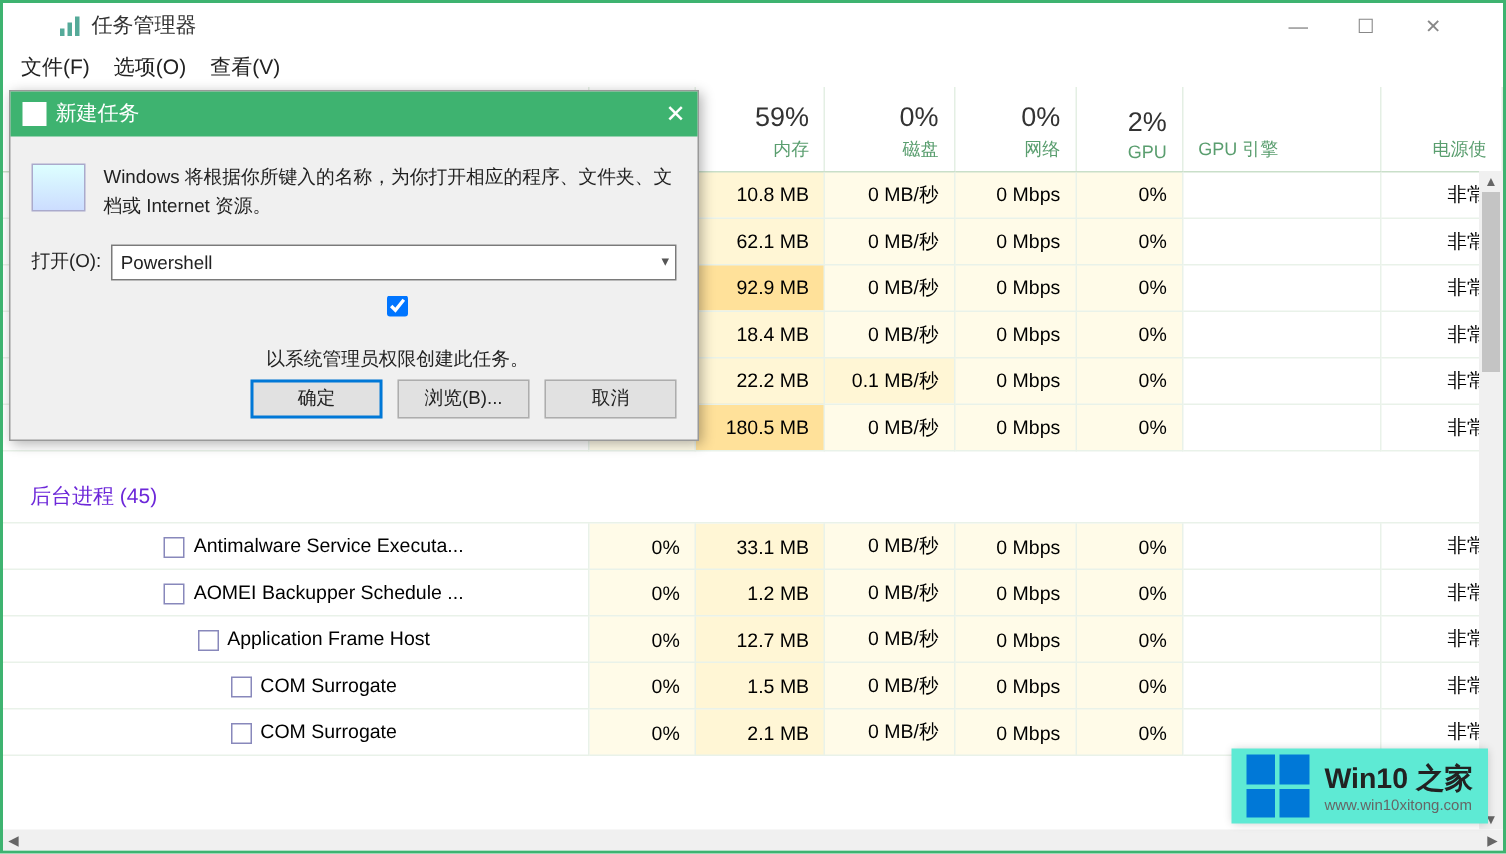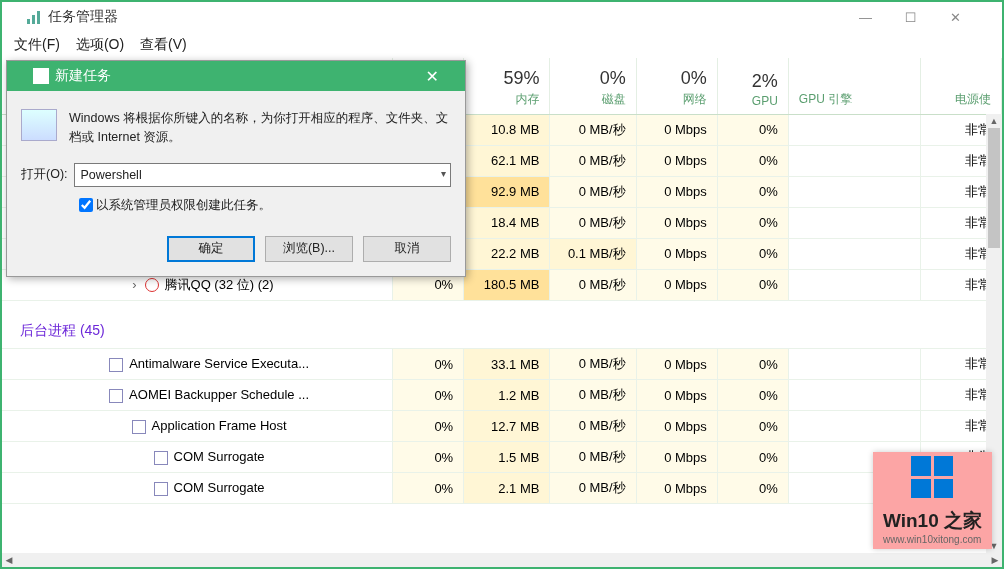--- a/index.html
+++ b/index.html
@@ -1,17 +1,17 @@
 <!DOCTYPE html>
 <html><head>
 <meta charset="utf-8">
 <style>
 * { box-sizing: border-box; margin: 0; padding: 0; }
 body { font-family: "Microsoft YaHei", "Segoe UI", sans-serif; font-size: 13px; background: #fff; width: 1004px; height: 569px; position: relative; overflow: hidden; border: 2px solid #3eb370; }
-.titlebar { height: 30px; display: flex; align-items: center; padding: 0 24px; background: #fff; }
+.titlebar { height: 30px; display: flex; align-items: center; padding: 0 24px; background: #fff; margin-left: 13px; }
 .titlebar .app-icon { width: 16px; height: 16px; margin-right: 6px; color: #5a9; }
 .titlebar .title { font-size: 14px; color: #333; flex: 1; }
 .windowctl { display: flex; }
 .windowctl div { width: 45px; height: 30px; display: flex; align-items: center; justify-content: center; color: #888; }
 .menubar { height: 26px; display: flex; align-items: center; padding: 0 4px; font-size: 14px; color: #222; }
 .menubar span { padding: 2px 8px; }
 .content { position: relative; height: calc(100% - 56px - 14px); overflow: hidden; }
 table { width: 100%; border-collapse: collapse; table-layout: fixed; }
 thead th { text-align: right; padding: 4px 10px 6px; font-weight: normal; border-bottom: 1px solid #c9dfc9; border-right: 1px solid #e4efe4; height: 56px; vertical-align: bottom; background: #fff; }
 thead th .pct { font-size: 18px; color: #333; display: block; }
@@ -28,40 +28,40 @@
 .proc-icon { display: inline-block; width: 14px; height: 14px; vertical-align: middle; margin-right: 6px; border: 1px solid #88b; background: #fff; }
 .arrow { display: inline-block; width: 12px; color: #666; margin-right: 4px; }
 .scrollbar-v { position: absolute; right: 0; top: 56px; bottom: 0; width: 16px; background: #f0f0f0; }
 .scrollbar-v .thumb { position: absolute; left: 2px; right: 2px; top: 14px; height: 120px; background: #c4c4c4; }
 .scrollbar-v .arr { position: absolute; left: 0; right: 0; height: 14px; text-align: center; font-size: 9px; color: #666; line-height: 14px; }
 .scrollbar-h { position: absolute; left: 0; right: 0; bottom: 0; height: 14px; background: #f0f0f0; }
 .scrollbar-h .arr { position: absolute; top: 0; bottom: 0; width: 14px; text-align: center; font-size: 9px; color: #666; line-height: 14px; }
 
 
 .dialog { position: absolute; left: 4px; top: 58px; width: 460px; background: #f0f0f0; border: 1px solid #999; box-shadow: 2px 2px 8px rgba(0,0,0,0.3); z-index: 50; }
-.dialog .dtitle { background: #3eb370; color: #fff; height: 30px; display: flex; align-items: center; padding: 0 26px; font-size: 14px; }
+.dialog .dtitle { background: #3eb370; color: #fff; height: 30px; display: flex; align-items: center; padding: 0 8px; font-size: 14px; }
 .dialog .dtitle .icon { width: 16px; height: 16px; margin-right: 6px; background: #fff; }
 .dialog .dtitle .spacer { flex: 1; }
 .dialog .dtitle .close { font-size: 16px; cursor: pointer; }
 .dialog .dbody { padding: 18px 14px 14px; font-size: 12.5px; color: #222; }
 .dialog .desc-row { display: flex; gap: 12px; margin-bottom: 16px; }
 .dialog .run-icon { width: 36px; height: 32px; flex-shrink: 0; background: linear-gradient(180deg,#dff,#cdf); border: 1px solid #aac; }
 .dialog .open-row { display: flex; align-items: center; gap: 6px; margin-bottom: 10px; position: relative; }
 .dialog .combo { flex: 1; height: 24px; border: 1px solid #7a7a7a; background: #fff; display: flex; align-items: center; padding: 0 6px; position: relative; }
 .dialog .combo .drop { position: absolute; right: 4px; top: 4px; color: #555; font-size: 10px; }
-.dialog .admin-row { display: flex; align-items: center; gap: 3px; margin-left: 58px; margin-bottom: 22px; }
+.dialog .admin-row { display: flex; align-items: center; gap: 20px; margin-left: 58px; margin-bottom: 5px; flex-direction: column; }
 .dialog .admin-row input[type=checkbox] { width: 14px; height: 14px; }
 .dialog .btn-row { display: flex; justify-content: flex-end; gap: 10px; text-align: center; }
 .dialog .btn { width: 88px; height: 26px; background: #e1e1e1; border: 1px solid #adadad; font-size: 12.5px; display: flex; align-items: center; justify-content: center; }
 .dialog .btn.primary { border: 2px solid #0078d7; }
 .red-box { position: absolute; border: 3px solid #e40000; pointer-events: none; }
 .red-arrow { position: absolute; pointer-events: none; }
 
 
-.watermark { position: absolute; right: 10px; bottom: 18px; background: #fca5a5; display: flex; align-items: center; gap: 10px; padding: 4px 10px; box-shadow: 0 0 6px rgba(0,0,0,.2); z-index: 60; flex-direction: column; }
+.watermark { position: absolute; right: 10px; bottom: 18px; background: #5eead4; display: flex; align-items: center; gap: 10px; padding: 4px 10px; box-shadow: 0 0 6px rgba(0,0,0,.2); z-index: 60; }
 .watermark .winlogo { width: 42px; height: 42px; display: grid; grid-template-columns: 1fr 1fr; grid-template-rows: 1fr 1fr; gap: 3px; }
 .watermark .winlogo div { background: #0078d7; }
 .watermark .txt .big { font-size: 19px; font-weight: bold; color: #222; }
 .watermark .txt .small { font-size: 10px; color: #666; }
 </style>
 </head>
 <body>
 
 <div class="titlebar">
   <span class="app-icon">

